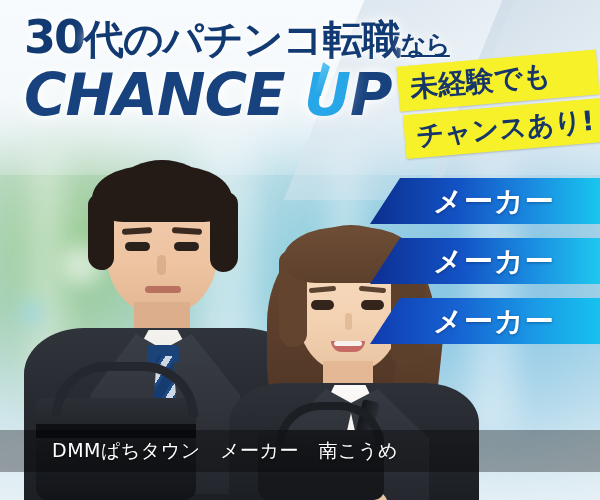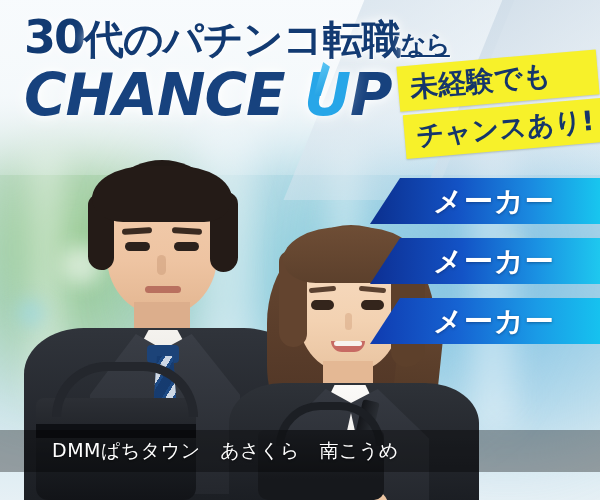--- a/index.html
+++ b/index.html
@@ -372,16 +372,16 @@
       </div>
     <div class="cat cat-2">
         <span>メーカー</span>
       </div>
     <div class="cat cat-4">
         <span>メーカー</span>
       </div>
   </div>
 
   <div class="credit">
-    <span>DMMぱちタウン　あさくら　南こうめ</span>
+    <span>DMMぱちタウン　メーカー　南こうめ</span>
   </div>
 
 </div>
 
 </body></html>

